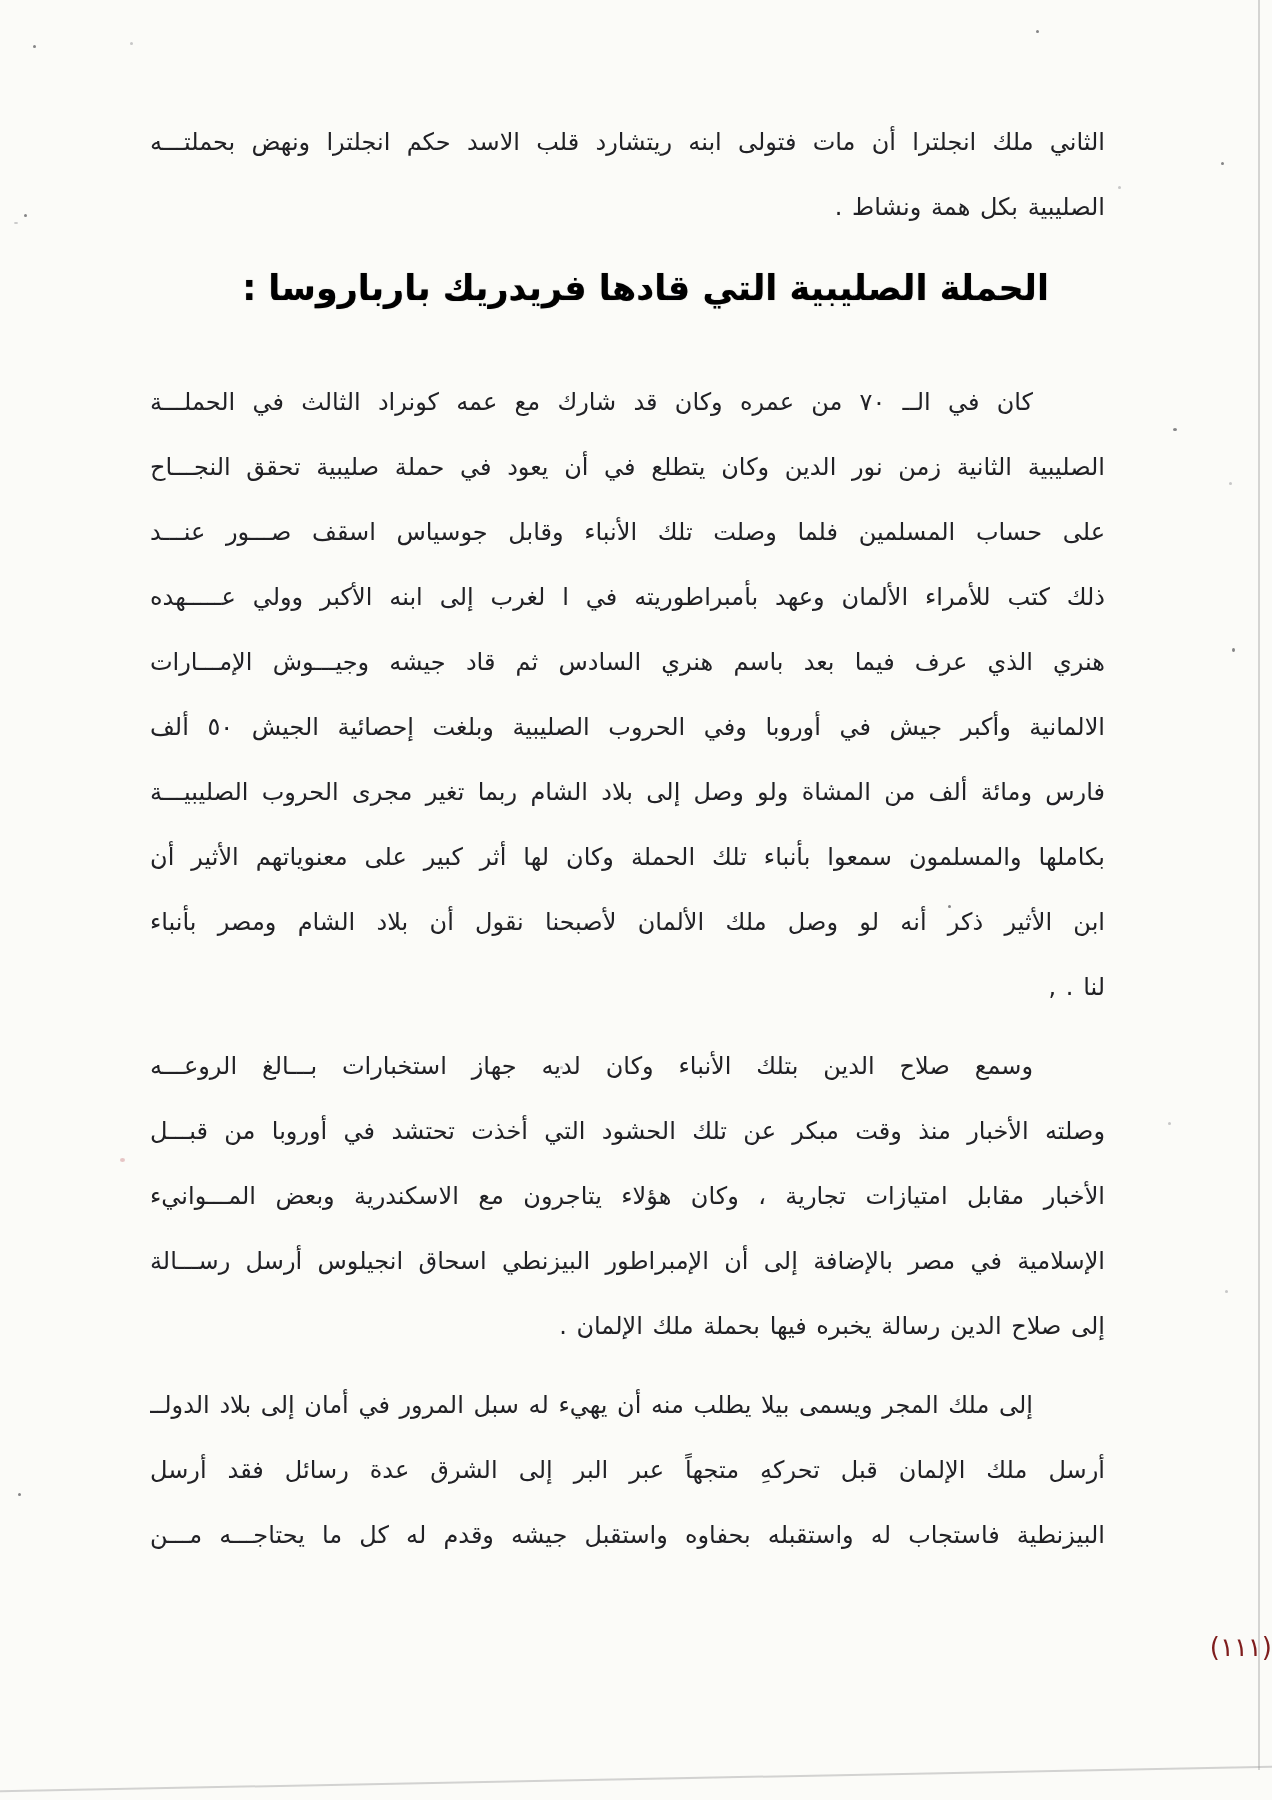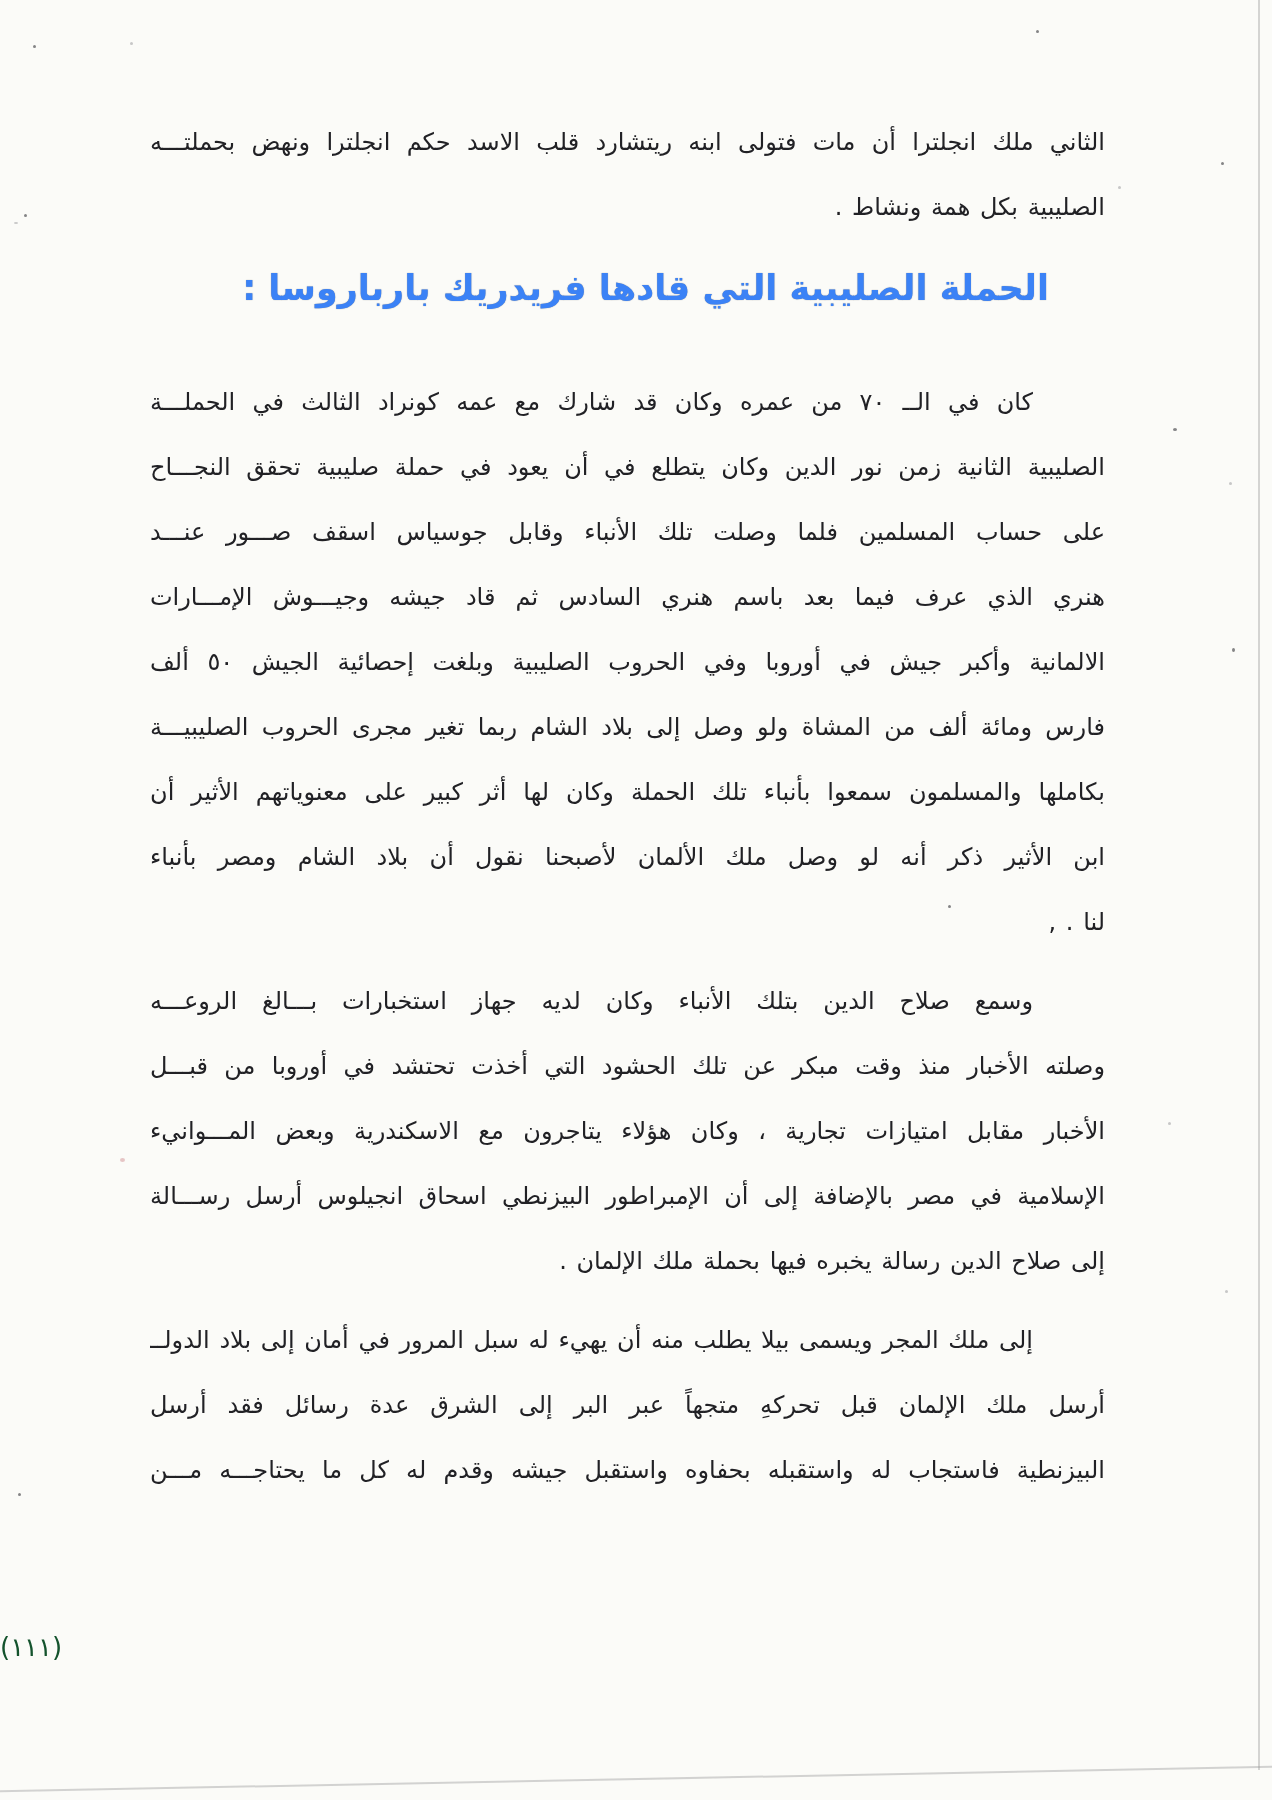--- a/index.html
+++ b/index.html
@@ -45,34 +45,34 @@
     padding-right: 72px;
   }
   .heading {
     margin: 2px 0 48px 0;
     padding-right: 56px;
     height: 68px;
     line-height: 68px;
     font-size: 35px;
     font-weight: bold;
     letter-spacing: 0.5px;
-    color: #3b82f6;
+    color: #000000;
     text-align: right;
     text-shadow: 0 0 1px rgba(40,40,45,0.55);
     white-space: nowrap;
   }
   .page-number {
     position: absolute;
     top: 1632px;
     left: 0;
     width: 100%;
-    text-align: left;
+    text-align: right;
     font-size: 26px;
     letter-spacing: 3px;
-    color: #14532d;
+    color: #7f1d1d;
   }
   
   .speck {
     position: absolute;
     background: rgba(35,35,40,0.55);
     border-radius: 50%;
   }
   .speck.faint { background: rgba(80,80,85,0.3); }
   .speck.pink  { background: rgba(205,130,135,0.45); }
   .edge-line-right {
@@ -107,20 +107,21 @@
         </div>
       </section>
 
     <h2 class="heading">الحملة الصليبية التي قادها فريدريك بارباروسا :</h2>
 
     <section>
         <div class="para indent short-last">
           <div class="line">كان في الــ ٧٠ من عمره وكان قد شارك مع عمه كونراد الثالث في الحملـــة</div>
           <div class="line">الصليبية الثانية زمن نور الدين  وكان يتطلع في أن يعود في حملة صليبية تحقق النجـــاح</div>
           <div class="line">على حساب المسلمين فلما وصلت تلك الأنباء وقابل جوسياس اسقف صـــور عنـــد</div>
+          <div class="line">ذلك كتب للأمراء الألمان وعهد بأمبراطوريته في ا لغرب إلى ابنه الأكبر وولي عـــــهده</div>
           <div class="line">هنري الذي عرف فيما بعد باسم هنري  السادس ثم قاد جيشه وجيـــوش الإمـــارات</div>
           <div class="line">الالمانية وأكبر جيش في أوروبا وفي الحروب الصليبية وبلغت إحصائية الجيش ٥٠ ألف</div>
           <div class="line">فارس ومائة ألف من المشاة ولو وصل إلى بلاد الشام ربما تغير مجرى الحروب الصليبيـــة</div>
           <div class="line">بكاملها  والمسلمون سمعوا بأنباء تلك الحملة وكان لها أثر كبير على معنوياتهم الأثير أن</div>
           <div class="line">ابن الأثير ذكر أنه لو وصل ملك الألمان لأصبحنا نقول أن بلاد الشام ومصر بأنباء</div>
           <div class="line">لنا . ,</div>
         </div>
         <div class="para indent short-last">
           <div class="line">وسمع صلاح الدين بتلك الأنباء وكان لديه جهاز استخبارات بـــالغ الروعـــه</div>
           <div class="line">وصلته الأخبار منذ وقت مبكر عن تلك الحشود التي أخذت تحتشد في أوروبا من قبـــل</div>

